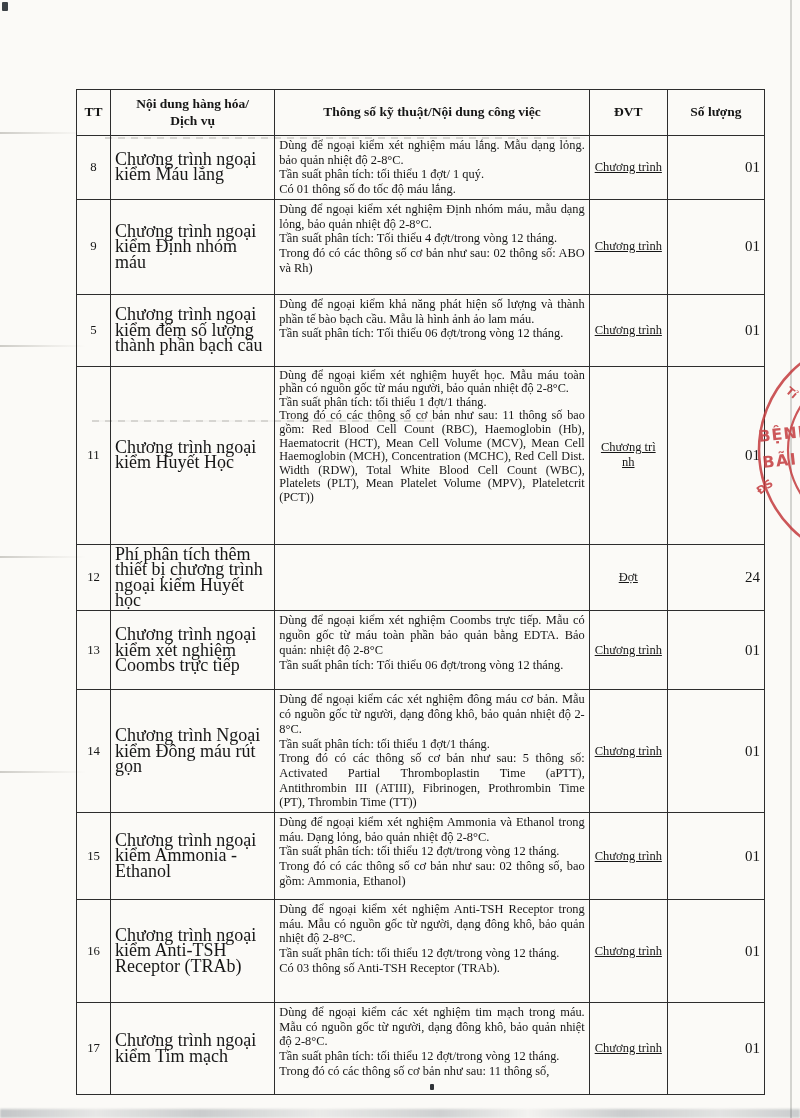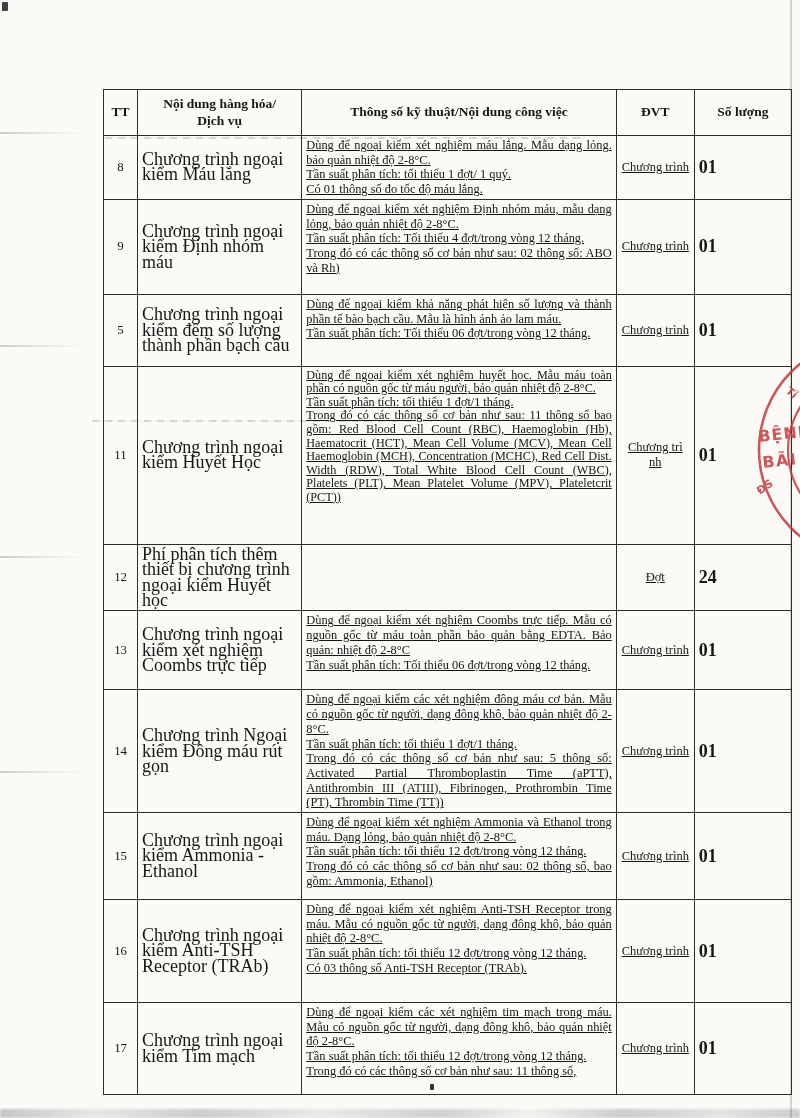--- a/index.html
+++ b/index.html
@@ -8,21 +8,21 @@
     background:#e9e7e2;
     font-family:"Liberation Serif","DejaVu Serif",serif;
   }
   #page{
     position:relative;width:800px;height:1118px;
     background:#fbfaf7;
     overflow:hidden;
     color:#161616;
   }
   
-  #tablewrap{position:absolute;left:103px;top:89px;width:689px;}
+  #tablewrap{position:absolute;left:76px;top:89px;width:689px;}
   table.doc{
     border-collapse:collapse;table-layout:fixed;width:689px;
     font-size:12.4px;
   }
   table.doc td,table.doc th{
     border:1.6px solid #2d2d2d;
     padding:2px 4px;
     overflow:hidden;
   }
   th{
@@ -32,28 +32,27 @@
   td.tt{ text-align:center;vertical-align:middle;font-size:12.8px;}
   td.item{
     text-align:left;vertical-align:middle;line-height:15.4px;font-size:18px;
     padding-left:6px;
     font-family:Liberation Serif, serif;
   }
   td.spec{
     text-align:justify;vertical-align:top;
     white-space:pre-line;line-height:14.7px;
     padding:2px 5px 1px 6px;
-    text-decoration:underline;
   }
   tr.dense td.spec{line-height:13.55px;font-size:12.2px;margin-top:16px;}
   td.unit{
     text-align:center;vertical-align:middle;line-height:15px;
     white-space:pre-line;font-size:12.5px;text-decoration:underline;
   }
-  td.qty{ text-align:left;vertical-align:middle;font-size:18px;font-weight:bold;}
+  td.qty{ text-align:right;vertical-align:middle;font-size:15px;}
   
   .crease{
     position:absolute;left:0;height:2px;
     background:linear-gradient(90deg, rgba(150,148,140,.45), rgba(170,168,160,.18) 60%, rgba(170,168,160,0));
   }
   #corner-mark{
     position:absolute;left:2px;top:2px;width:6px;height:9px;
     background:#3c4146;border-radius:1px;
   }
   #edge-line{

